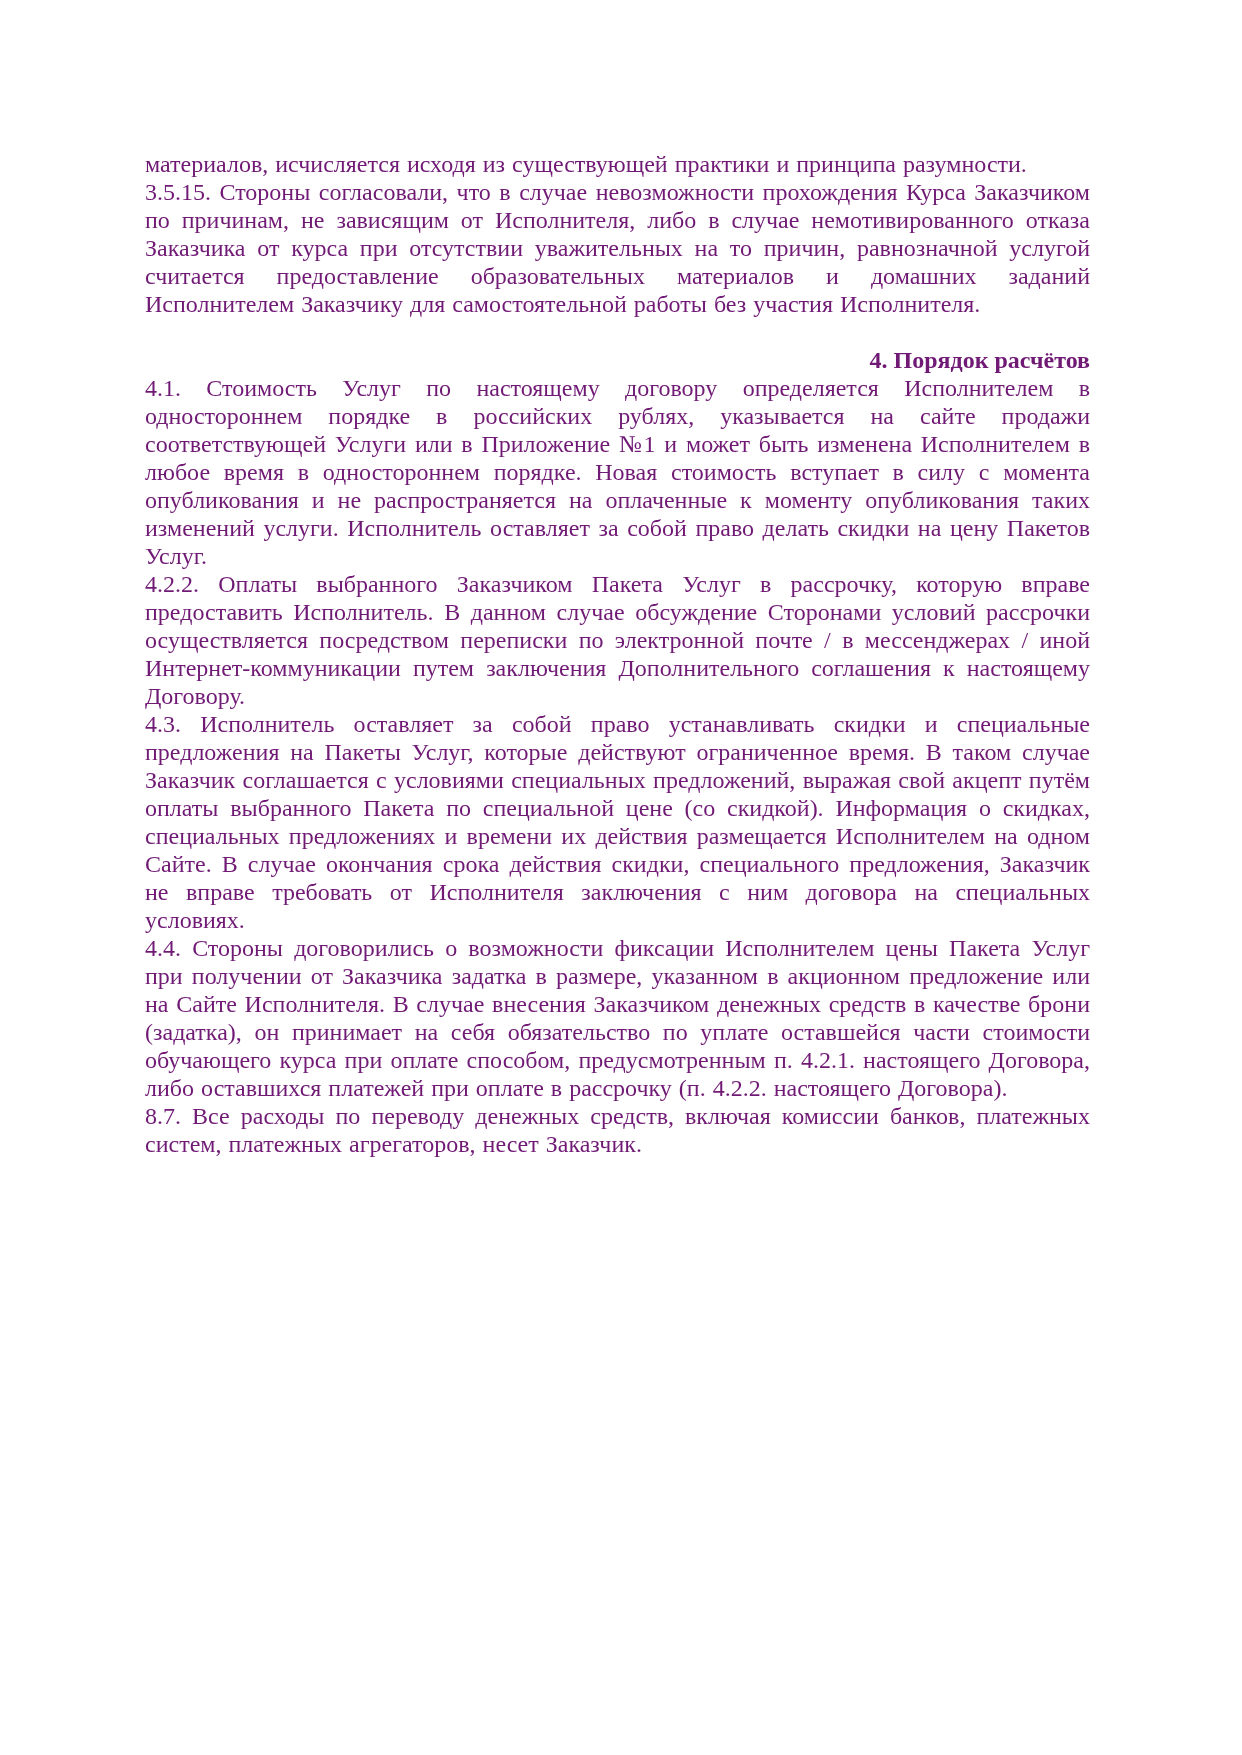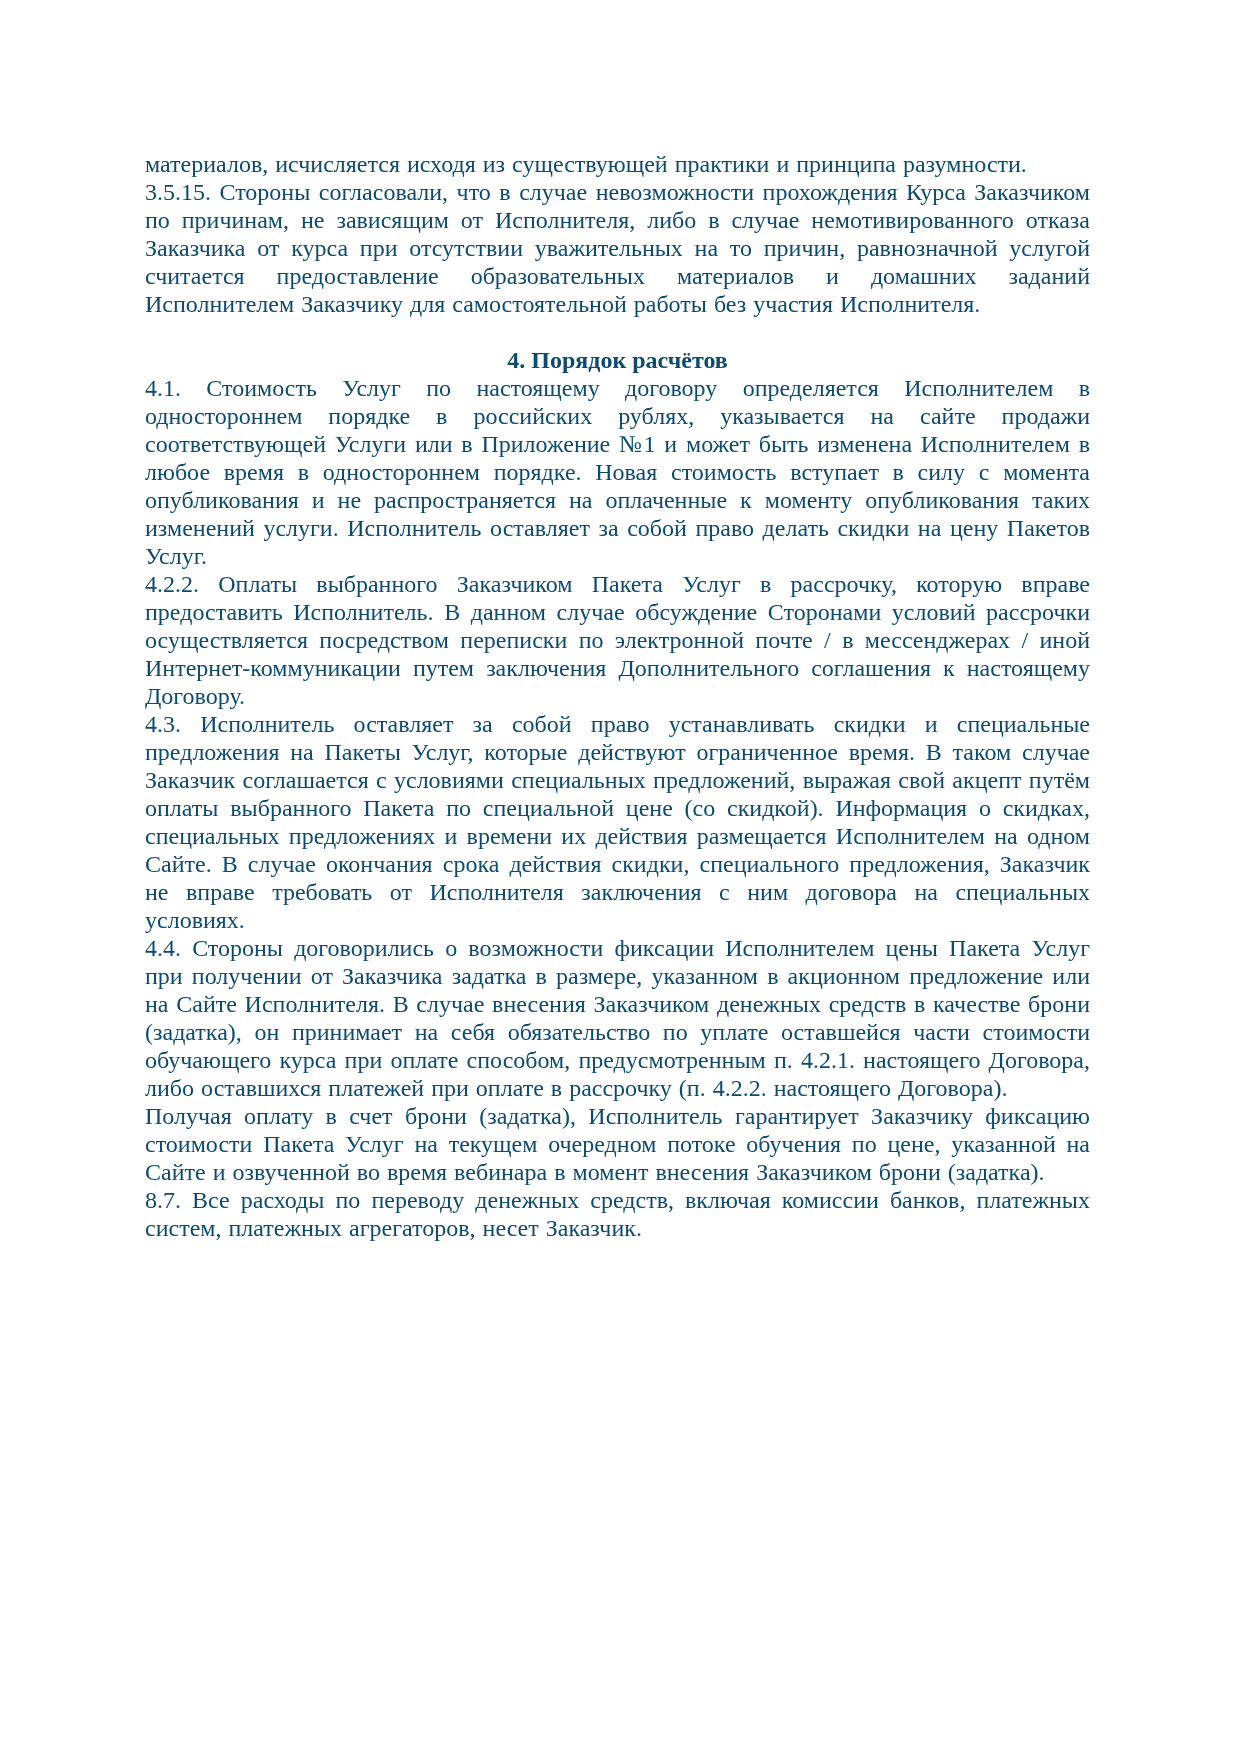--- a/index.html
+++ b/index.html
@@ -7,54 +7,53 @@
     margin: 0;
     padding: 0;
     background: #ffffff;
   }
   .page {
     position: relative;
     width: 1242px;
     height: 1755px;
     box-sizing: border-box;
     background: #ffffff;
-    color: #0c4a6e;
+    color: #701a75;
     padding: 150px 152px 0 145px;
     overflow: hidden;
     font-family: "Liberation Serif", "DejaVu Serif", serif;
     font-size: 24px;
     line-height: 28px;
   }
   .page p {
     margin: 0;
     text-align: justify;
     word-spacing: 1px;
   }
   .page h2 {
     margin: 28px 0 0 0;
     font-size: 24px;
     line-height: 28px;
     font-weight: bold;
-    text-align: center;
+    text-align: right;
   }
 </style>
 </head>
 <body>
 
 <main class="page">
 
   <section>
     <p>материалов, исчисляется исходя из существующей практики и принципа разумности.</p>
     <p>3.5.15. Стороны согласовали, что в случае невозможности прохождения Курса Заказчиком по причинам, не зависящим от Исполнителя, либо в случае немотивированного отказа Заказчика от курса при отсутствии уважительных на то причин, равнозначной услугой считается предоставление образовательных материалов и домашних заданий Исполнителем Заказчику для самостоятельной работы без участия Исполнителя.</p>
   </section>
 
   <h2>4. Порядок расчётов</h2>
 
   <section>
     <p>4.1. Стоимость Услуг по настоящему договору определяется Исполнителем в одностороннем порядке в российских рублях, указывается на сайте продажи соответствующей Услуги или в Приложение №1 и может быть изменена Исполнителем в любое время в одностороннем порядке. Новая стоимость вступает в силу с момента опубликования и не распространяется на оплаченные к моменту опубликования таких изменений услуги. Исполнитель оставляет за собой право делать скидки на цену Пакетов Услуг.</p>
     <p>4.2.2. Оплаты выбранного Заказчиком Пакета Услуг в рассрочку, которую вправе предоставить Исполнитель. В данном случае обсуждение Сторонами условий рассрочки осуществляется посредством переписки по электронной почте / в мессенджерах / иной Интернет-коммуникации путем заключения Дополнительного соглашения к настоящему Договору.</p>
     <p>4.3. Исполнитель оставляет за собой право устанавливать скидки и специальные предложения на Пакеты Услуг, которые действуют ограниченное время. В таком случае Заказчик соглашается с условиями специальных предложений, выражая свой акцепт путём оплаты выбранного Пакета по специальной цене (со скидкой). Информация о скидках, специальных предложениях и времени их действия размещается Исполнителем на одном Сайте. В случае окончания срока действия скидки, специального предложения, Заказчик не вправе требовать от Исполнителя заключения с ним договора на специальных условиях.</p>
     <p>4.4. Стороны договорились о возможности фиксации Исполнителем цены Пакета Услуг при получении от Заказчика задатка в размере, указанном в акционном предложение или на  Сайте Исполнителя. В случае внесения Заказчиком денежных средств в качестве брони (задатка), он принимает на себя обязательство по уплате оставшейся части стоимости обучающего курса при оплате способом, предусмотренным п. 4.2.1. настоящего Договора, либо оставшихся платежей при оплате в рассрочку (п. 4.2.2. настоящего Договора).</p>
-    <p>Получая оплату в счет брони (задатка), Исполнитель гарантирует Заказчику фиксацию стоимости Пакета Услуг на текущем очередном потоке обучения по цене, указанной на Сайте и озвученной во время вебинара в момент внесения Заказчиком брони (задатка).</p>
     <p>8.7. Все расходы по переводу денежных средств, включая комиссии банков, платежных систем, платежных агрегаторов, несет Заказчик.</p>
   </section>
 
 </main>
 
 </body></html>

